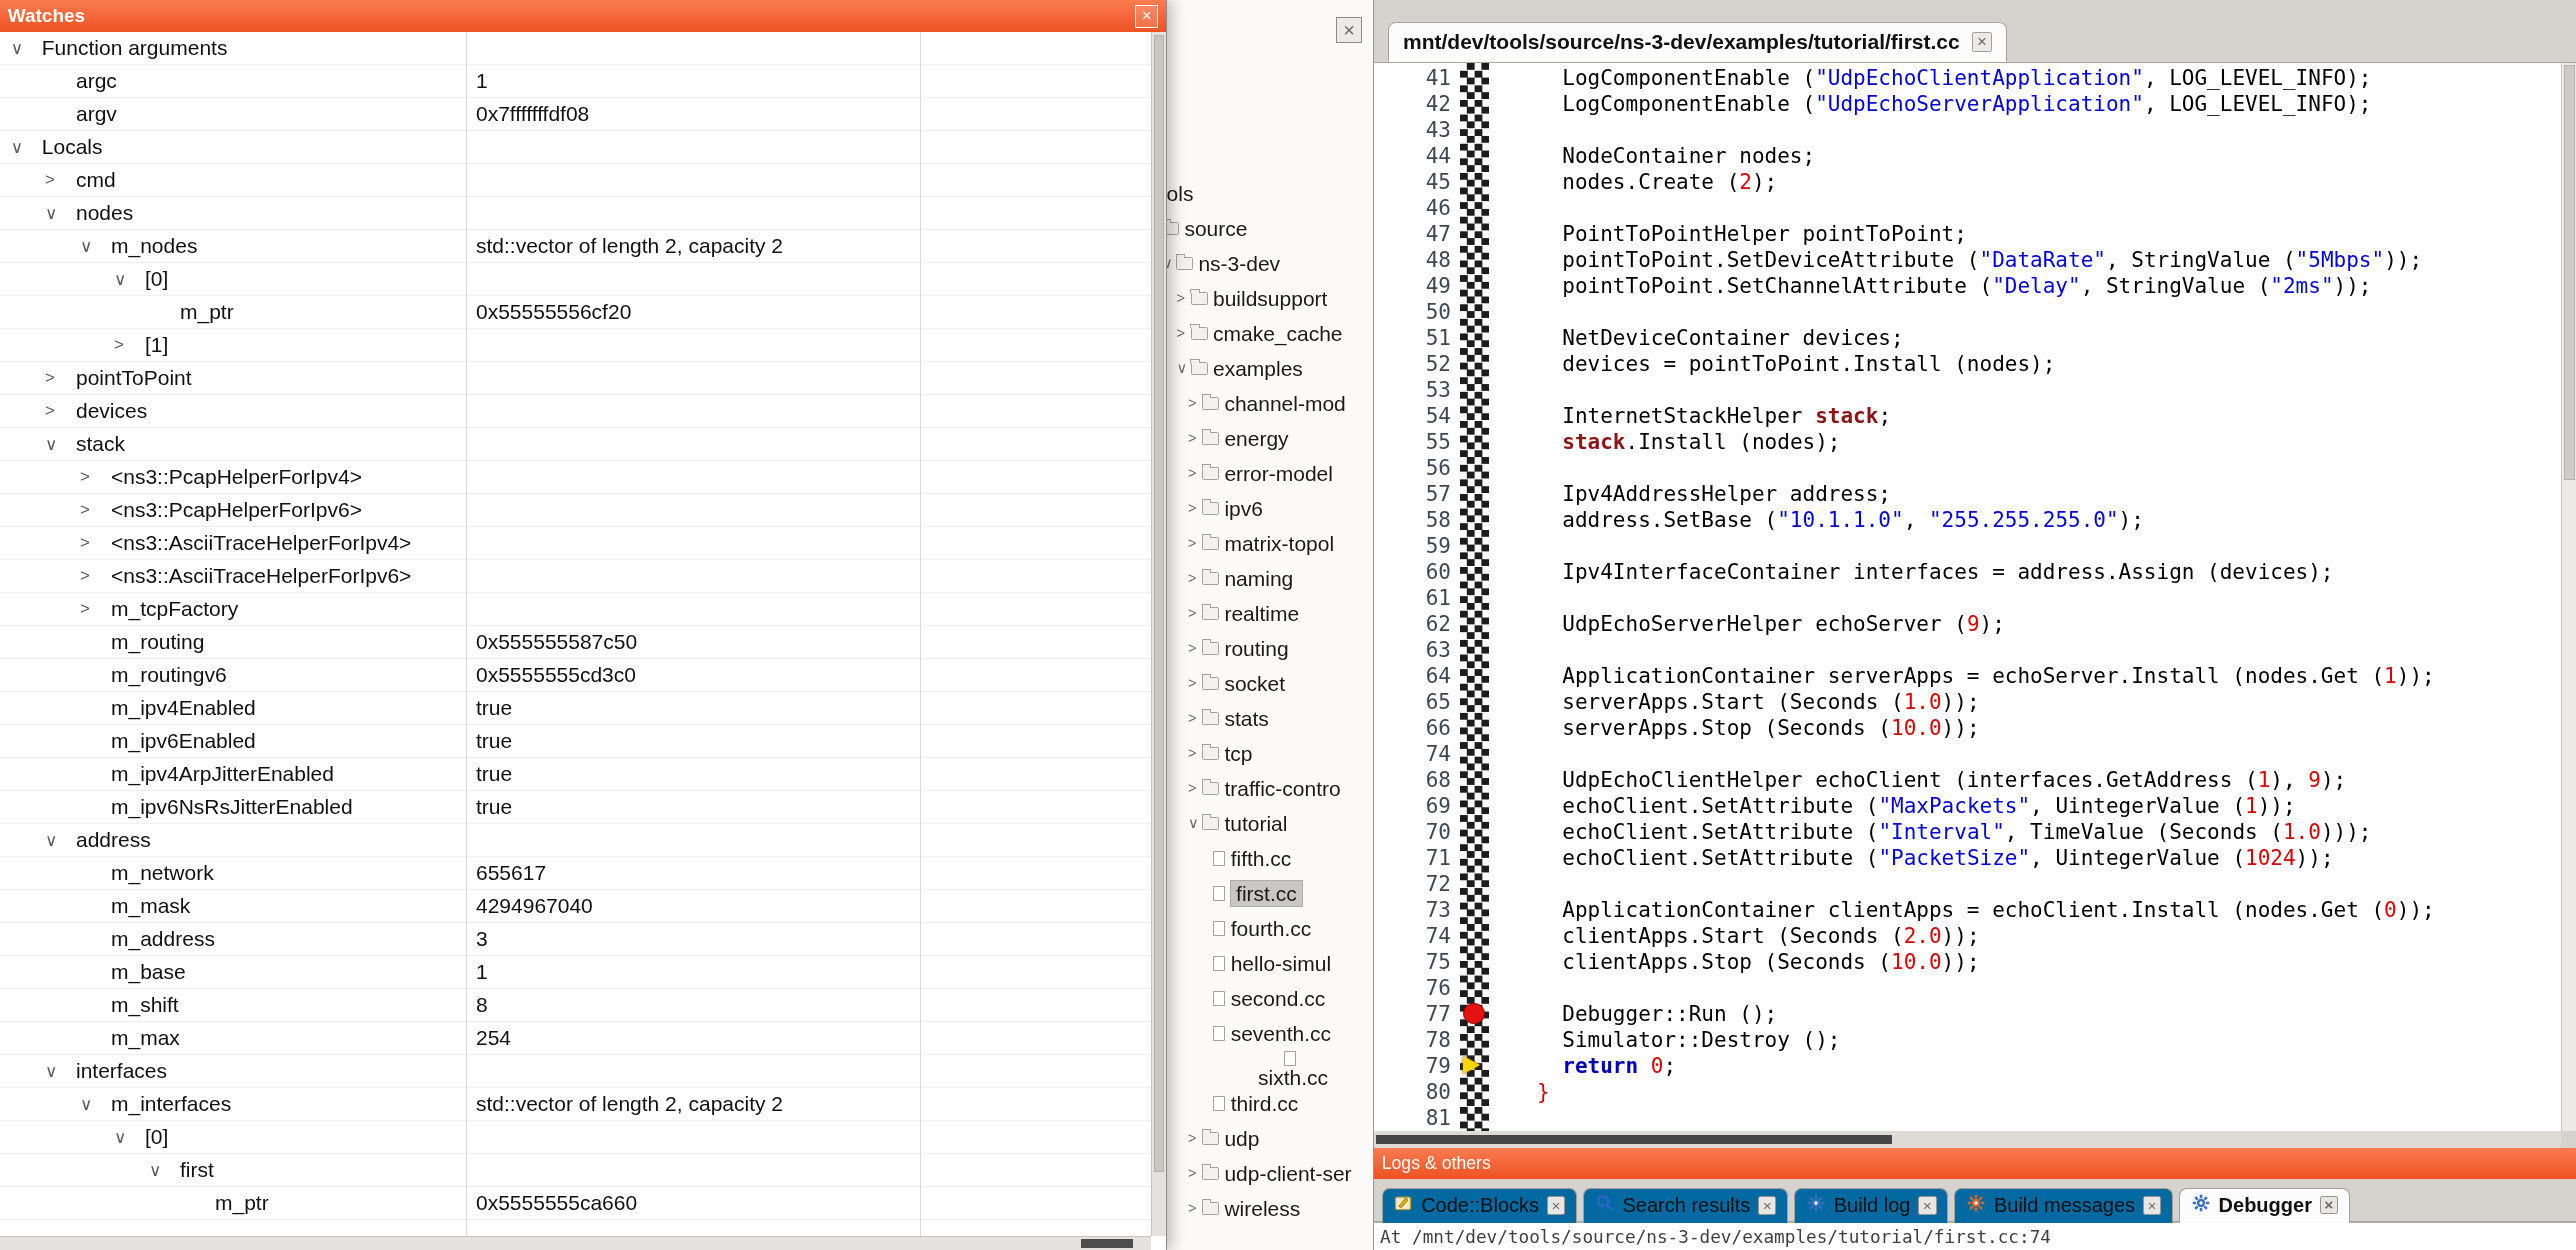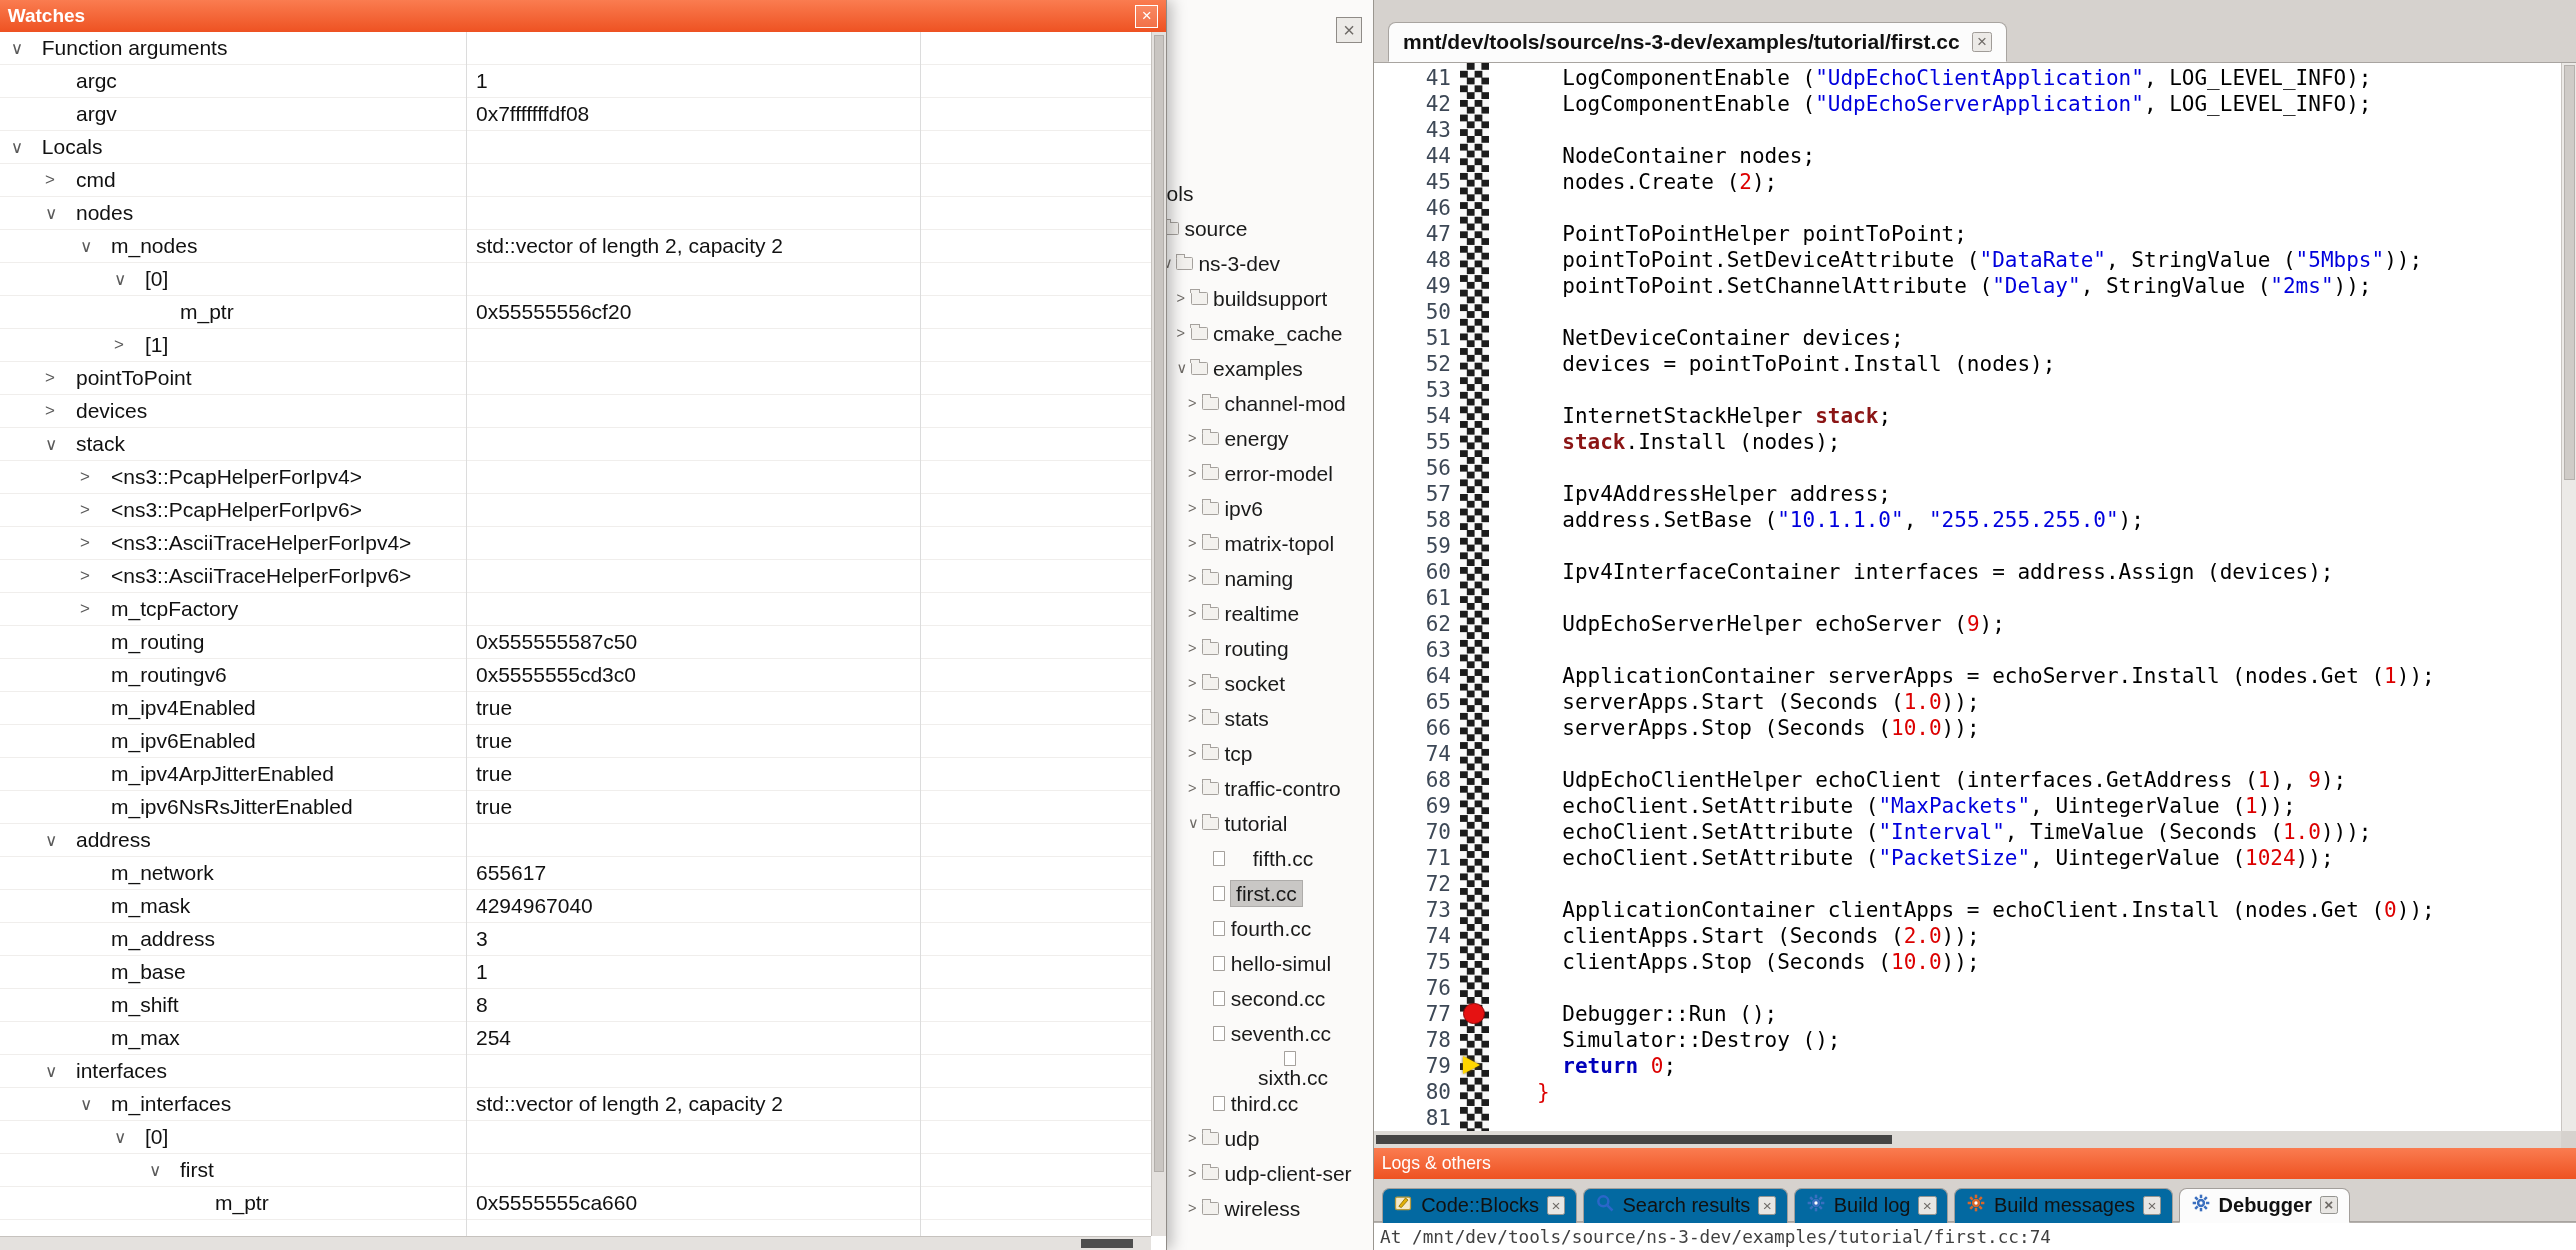--- a/index.html
+++ b/index.html
@@ -184,21 +184,21 @@
       <div class="titem" style="padding-left: 26px;">
         <span class="tarrow">&gt;</span>
         <span class="ticon ic-folder"></span>
         <span class="tlabel">traffic-contro</span>
       </div>
       <div class="titem" style="padding-left: 26px;">
         <span class="tarrow">∨</span>
         <span class="ticon ic-folder"></span>
         <span class="tlabel">tutorial</span>
       </div>
-      <div class="titem" style="padding-left: 51px; gap: 22px;">
+      <div class="titem" style="padding-left: 51px;">
         <span class="ticon ic-file"></span>
         <span class="tlabel">fifth.cc</span>
       </div>
       <div class="titem" style="padding-left: 51px;">
         <span class="ticon ic-file"></span>
         <span class="tlabel sel">first.cc</span>
       </div>
       <div class="titem" style="padding-left: 51px;">
         <span class="ticon ic-file"></span>
         <span class="tlabel">fourth.cc</span>

